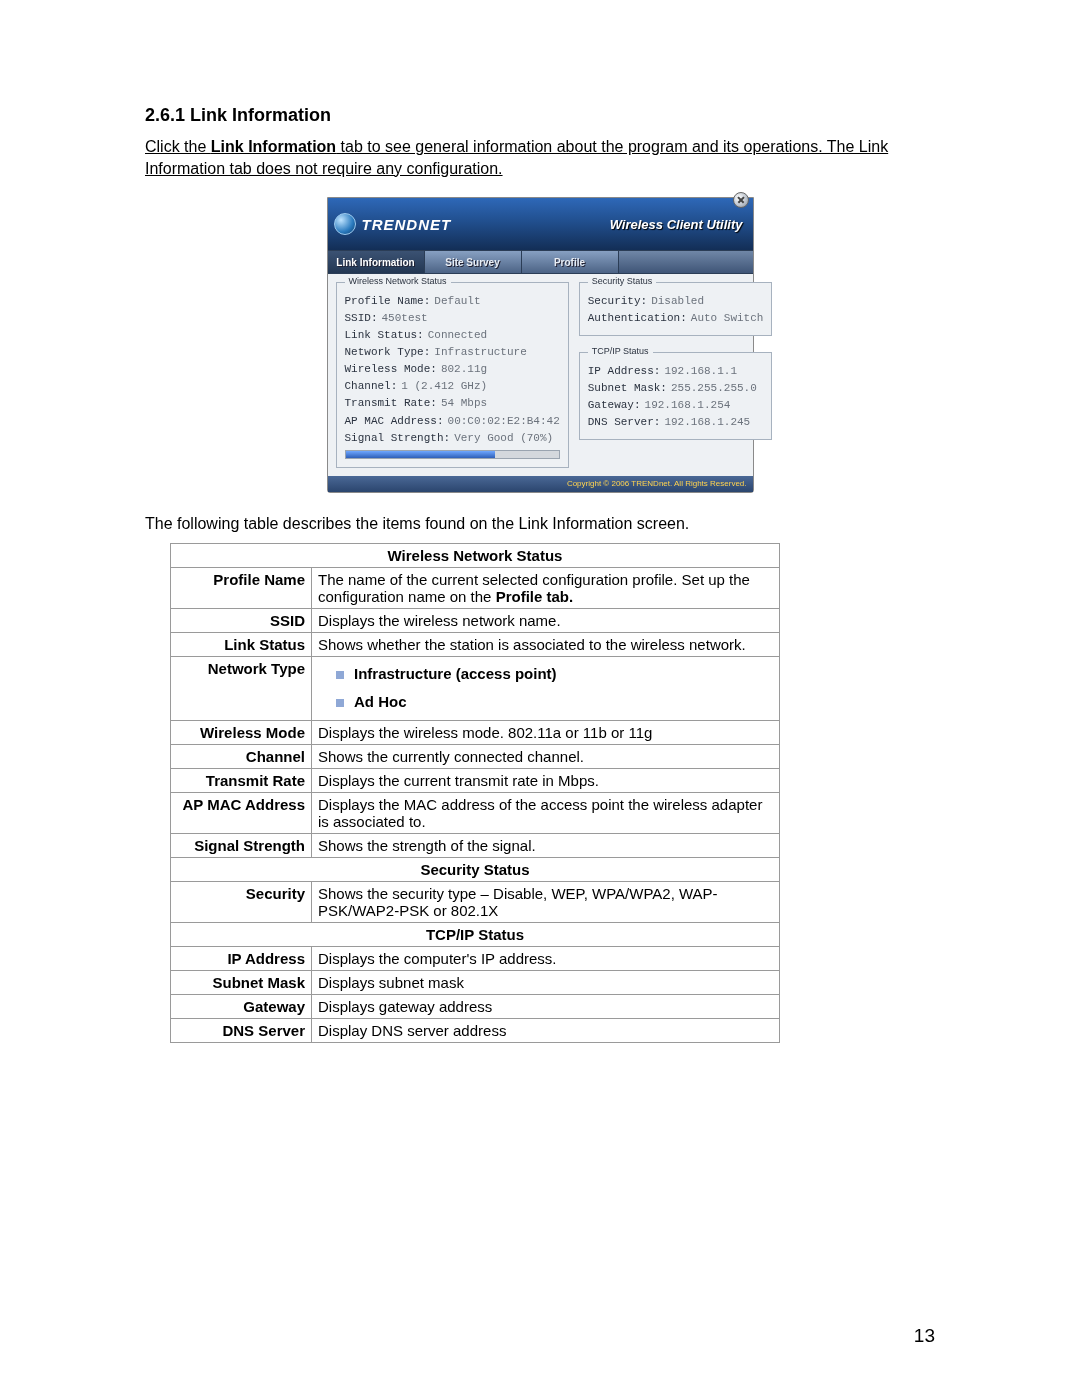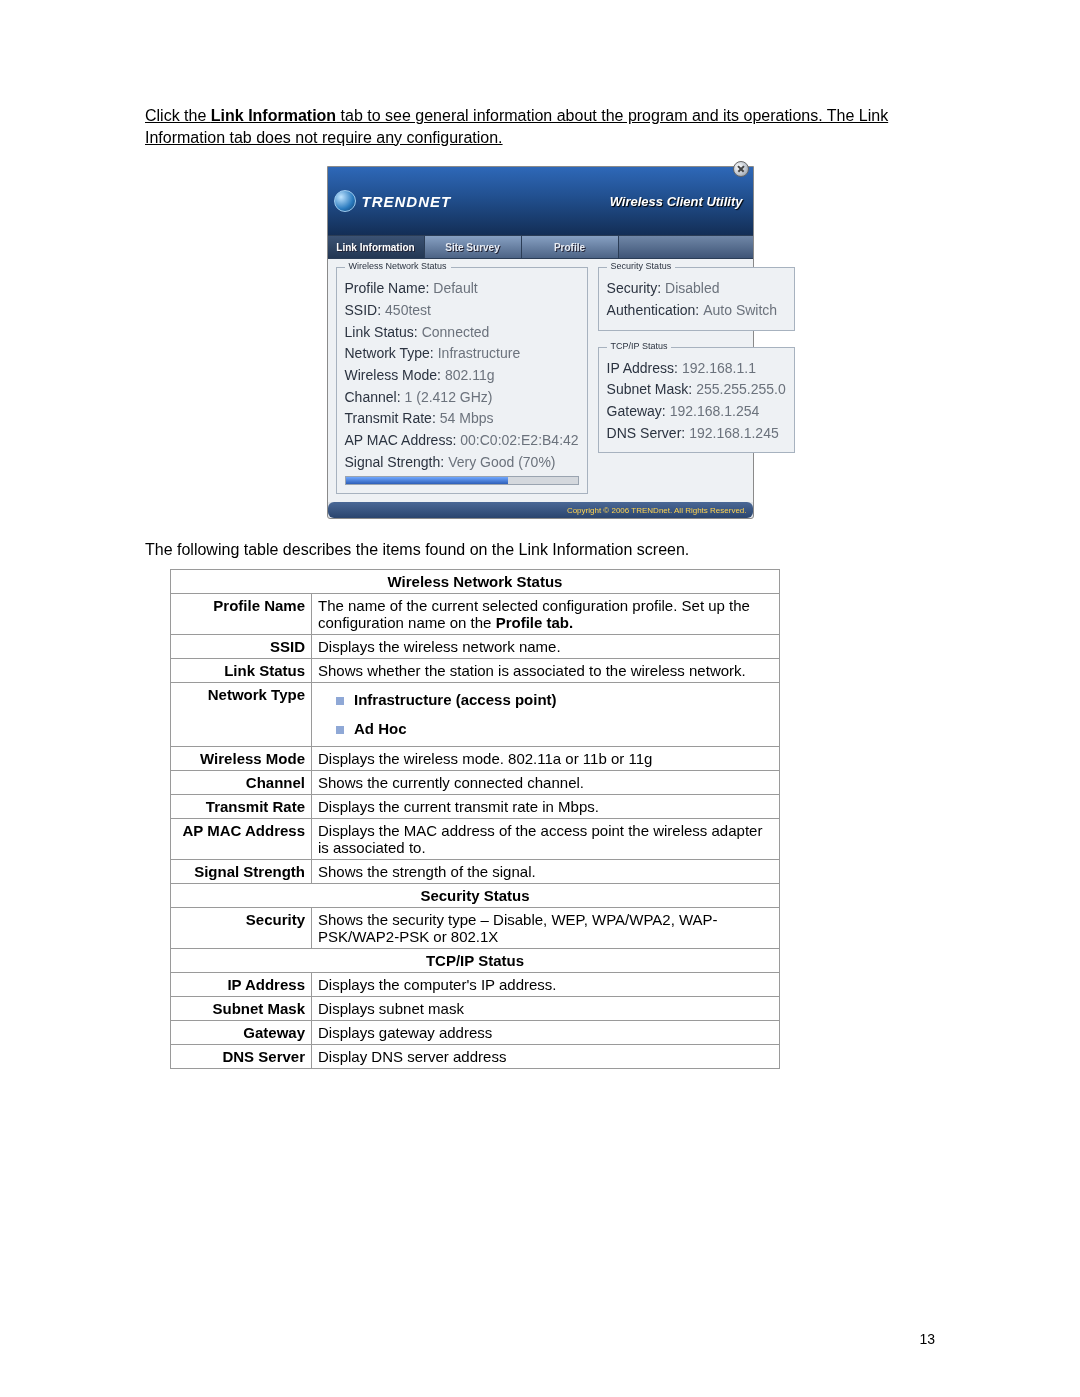--- a/index.html
+++ b/index.html
@@ -34,21 +34,21 @@
     border: 1px solid #8a8a8a;
     border-radius: 0 0 3px 3px;
     font-size: 9px;
     background: #dfe3e8;
   }
   .app-titlebar {
     height: 36px;
     background: linear-gradient(#2e68b8, #214f8e 45%, #132e56);
     display: flex;
     align-items: center;
-    padding: 16px 6px;
+    padding: 8px 6px;
     position: relative;
   }
   .tn-logo {
     display: flex;
     align-items: center;
     color: #fff;
     font-weight: bold;
     font-size: 15px;
     letter-spacing: 1px;
     font-style: italic;
@@ -128,24 +128,25 @@
     top: -7px; left: 8px;
     background: #eef1f4;
     padding: 0 4px;
     font-size: 9px;
     color: #2b3340;
   }
   .col-left { flex: 1.05; display: flex; flex-direction: column; }
   .col-right { flex: 1; display: flex; flex-direction: column; gap: 16px; }
   .row {
     display: flex;
-    font-size: 14px;
+    font-size: 11px;
     color: #2b3340;
     line-height: 1.55;
     white-space: nowrap;
+    font-family: Liberation Mono, monospace;
   }
   .row .val { color: #6b727c; margin-left: 4px; }
   .sigbar {
     height: 7px;
     background: #d4d8dd;
     border: 1px solid #9aa4b0;
     margin-top: 3px;
   }
   .sigbar > div {
     height: 100%;
@@ -155,21 +156,20 @@
 
   .app-footer {
     height: 16px;
     background: linear-gradient(#4a6896, #2b456e);
     color: #ffd34f;
     font-size: 8px;
     display: flex;
     align-items: center;
     justify-content: flex-end;
     padding-right: 6px;
-    border-radius: 6px;
   }
 
   
   .desc-intro {
     font-size: 16px;
     margin-bottom: 10px;
   }
   table.defs {
     border-collapse: collapse;
     width: 610px;
@@ -201,28 +201,29 @@
     position: relative;
     top: 0;
   }
   .nt-list { line-height: 1.9; }
   .nt-list b { font-weight: bold; margin-top: 14px; }
 
   .pagenum {
     position: absolute;
     bottom: 50px;
     right: 145px;
-    font-size: 14px;
+    font-size: 19px;
   }
 </style>
 </head>
 <body>
 
 <div class="page">
 
+  <div class="h1">2.6.1 Link Information</div>
 
   <div class="intro">
     <span>Click the </span><span class="bold">Link Information</span><span> tab to see general information about the program and its operations. The Link Information tab does not require any configuration.</span>
   </div>
 
   <div class="app">
     <div class="app-titlebar">
       <div class="tn-logo">
         <span class="globe"></span>
         <span>TRENDNET</span>

